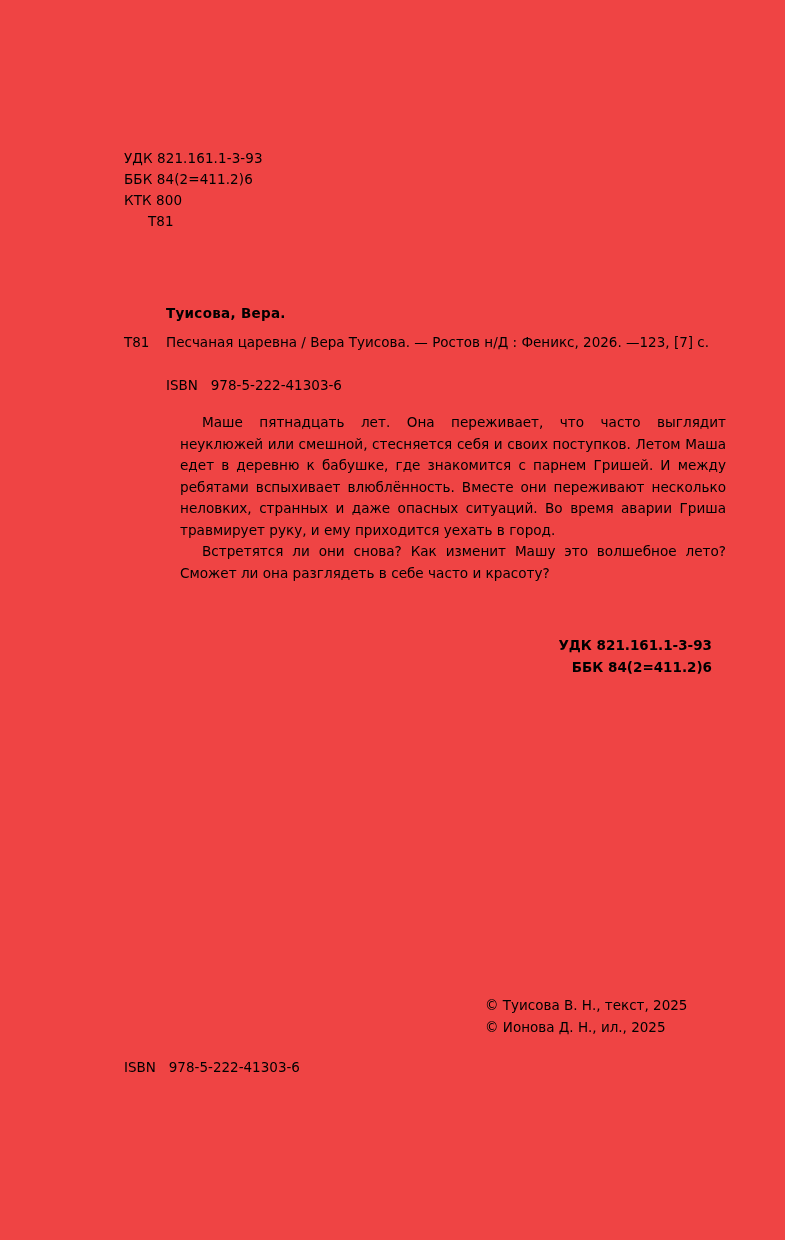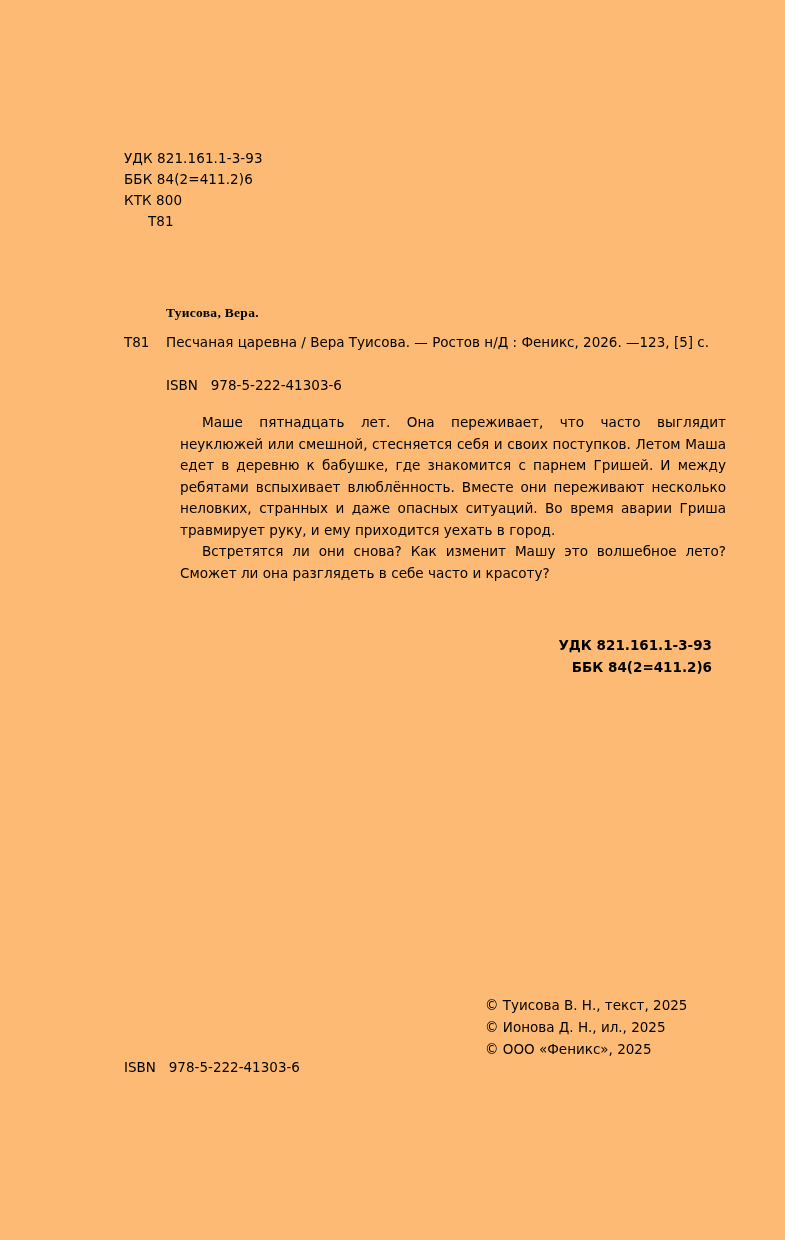--- a/index.html
+++ b/index.html
@@ -11,21 +11,21 @@
     width: 785px;
     height: 1240px;
     position: relative;
     font-family: "DejaVu Sans", sans-serif;
     color: #000000;
     overflow: hidden;
   }
   .page {
     position: absolute;
     inset: 0;
-    background: #fdba74;
+    background: #ef4444;
   }
 
   
   .classification {
     position: absolute;
     left: 124px;
     top: 148px;
     font-size: 13.5px;
     line-height: 21px;
     letter-spacing: 0.1px;
@@ -39,21 +39,20 @@
     left: 124px;
     top: 303px;
     width: 588px;
     font-size: 13.5px;
     line-height: 20px;
   }
   .record-author {
     font-weight: bold;
     padding-left: 42px;
     letter-spacing: 0.3px;
-    font-family: Liberation Serif, serif;
   }
   .record-desc {
     margin-top: 9px;
     display: flex;
     white-space: nowrap;
   }
   .record-desc .siglum {
     width: 42px;
     flex: 0 0 42px;
   }
@@ -123,37 +122,36 @@
     <div class="line">УДК 821.161.1-3-93</div>
     <div class="line">ББК 84(2=411.2)6</div>
     <div class="line">КТК 800</div>
     <div class="line indent">Т81</div>
   </div>
 
   <div class="record">
     <div class="record-author">Туисова,  Вера.</div>
     <div class="record-desc">
       <span class="siglum">Т81</span>
-      <span class="body">Песчаная царевна / Вера Туисова. — Ростов н/Д : Феникс, 2026. —123, [5] с.</span>
+      <span class="body">Песчаная царевна / Вера Туисова. — Ростов н/Д : Феникс, 2026. —123, [7] с.</span>
     </div>
   </div>
 
   <div class="isbn-top">ISBN   978-5-222-41303-6</div>
 
   <div class="annotation">
     <p>Маше пятнадцать лет. Она переживает, что часто выглядит неуклюжей или смешной, стесняется себя и своих поступков. Летом Маша едет в деревню к бабушке, где знакомится с парнем Гришей. И между ребятами вспыхивает влюблённость. Вместе они переживают несколько неловких, странных и даже опасных ситуаций. Во время аварии Гриша травмирует руку, и ему приходится уехать в город.</p>
     <p>Встретятся ли они снова? Как изменит Машу это волшебное лето? Сможет ли она разглядеть в себе часто и красоту?</p>
   </div>
 
   <div class="indices">
     <div>УДК 821.161.1-3-93</div>
     <div>ББК 84(2=411.2)6</div>
   </div>
 
   <div class="copyright">
     <div>© Туисова В. Н., текст, 2025</div>
     <div>© Ионова Д. Н., ил., 2025</div>
-    <div>© ООО «Феникс», 2025</div>
   </div>
 
   <div class="isbn-bottom">ISBN   978-5-222-41303-6</div>
 
 </div>
 
 </body></html>

